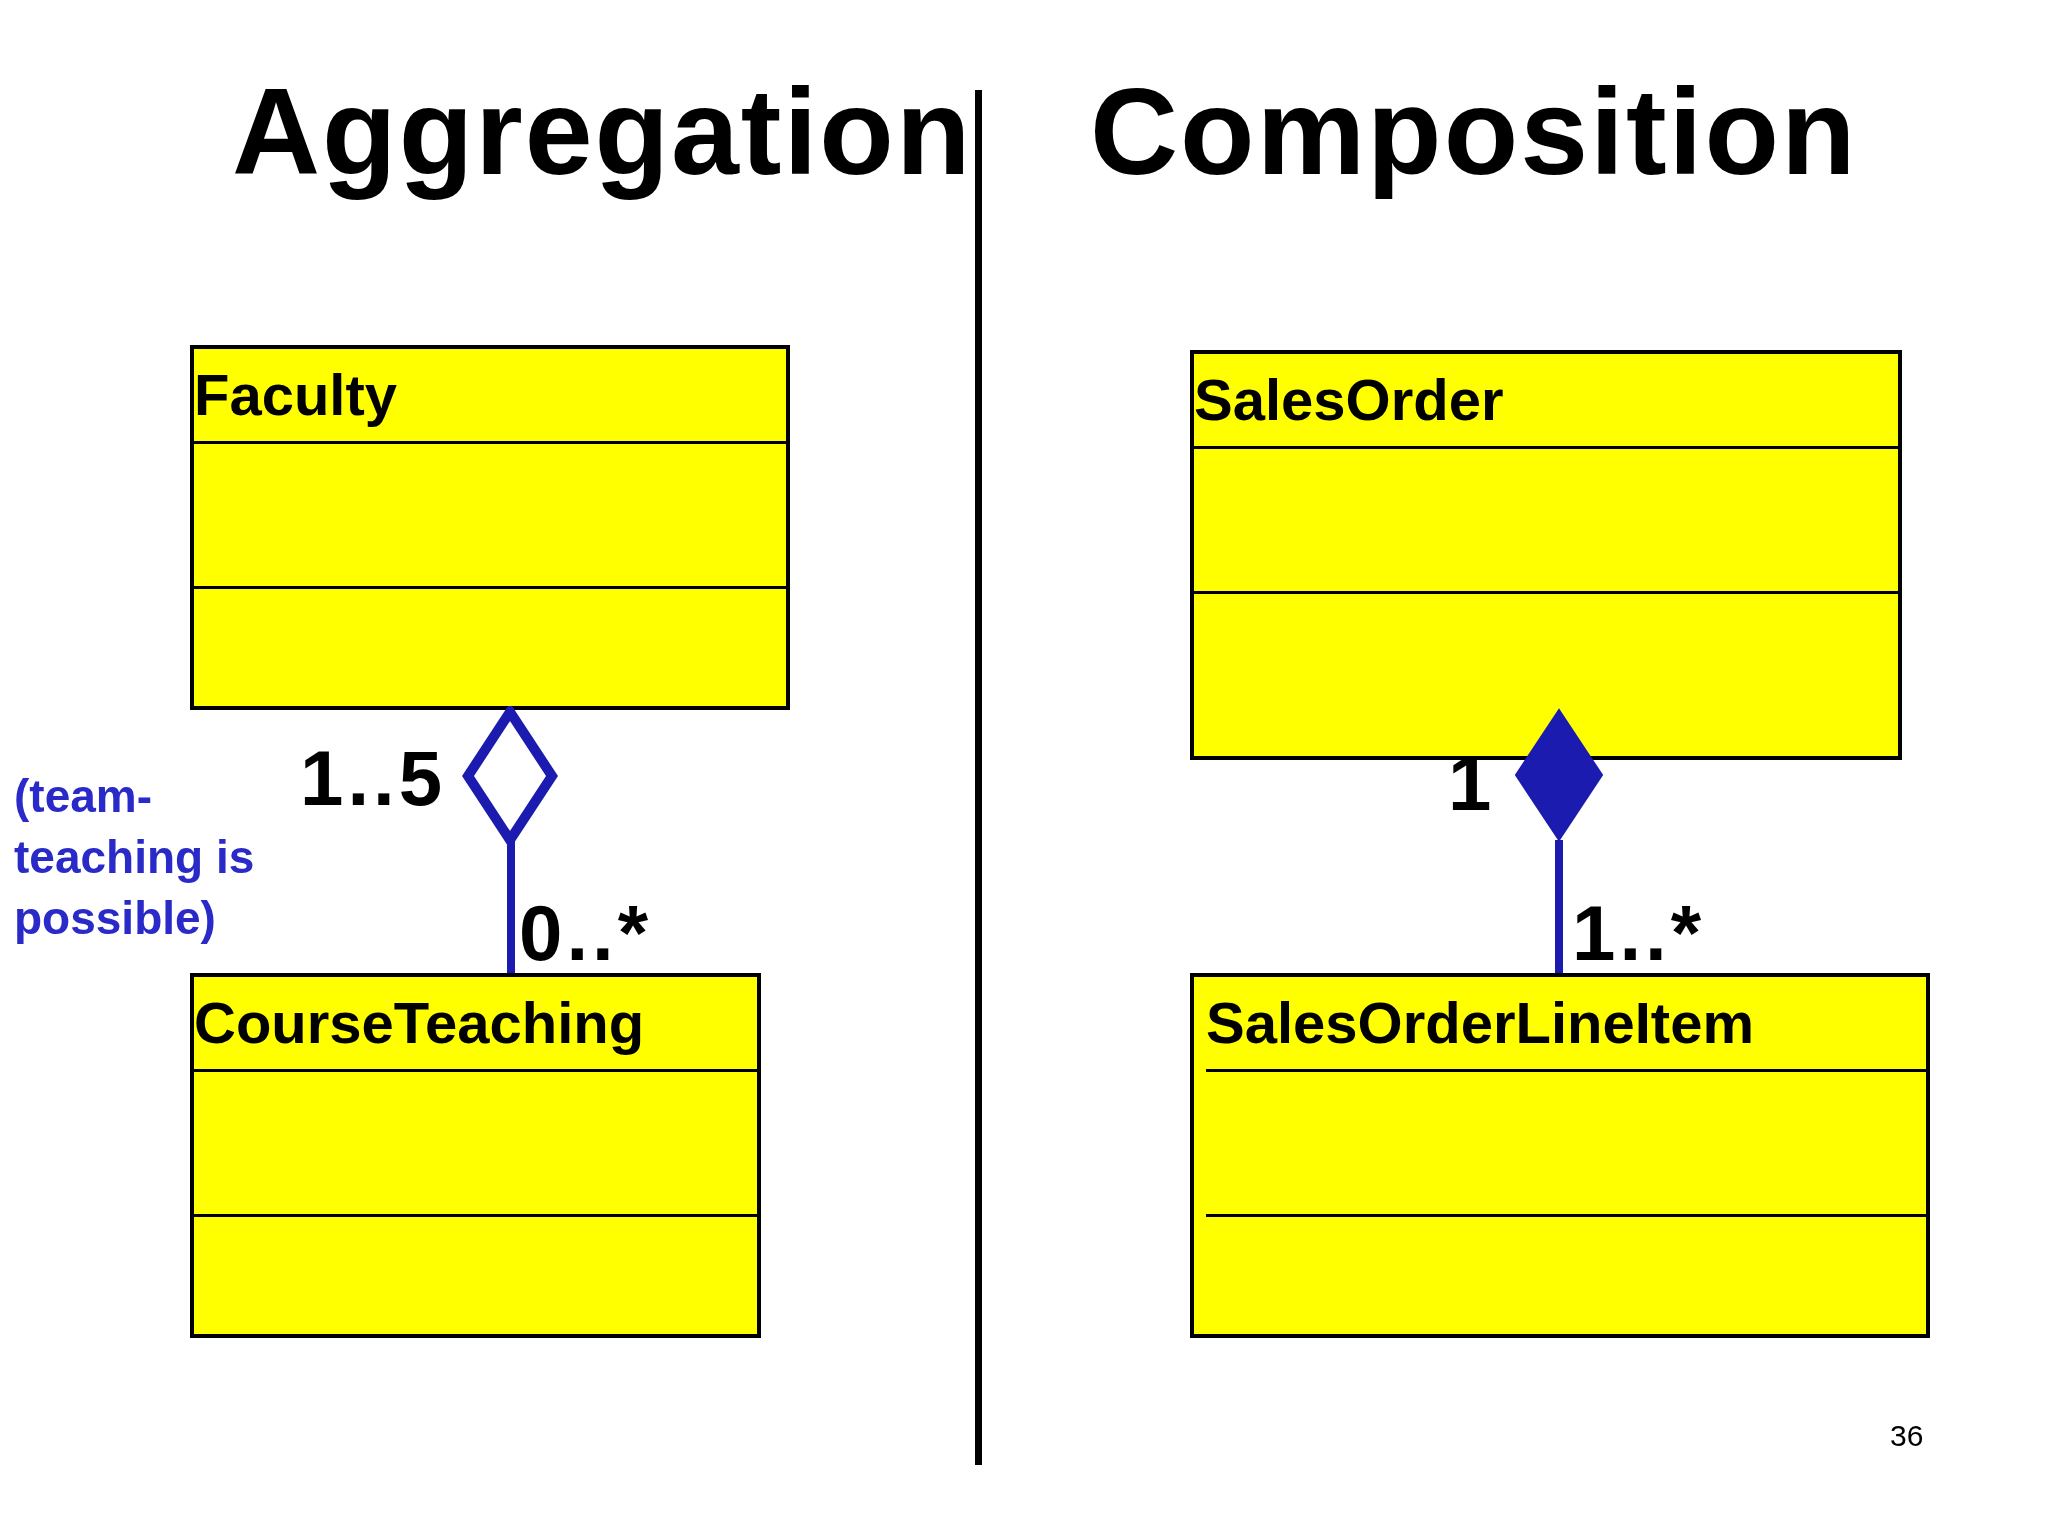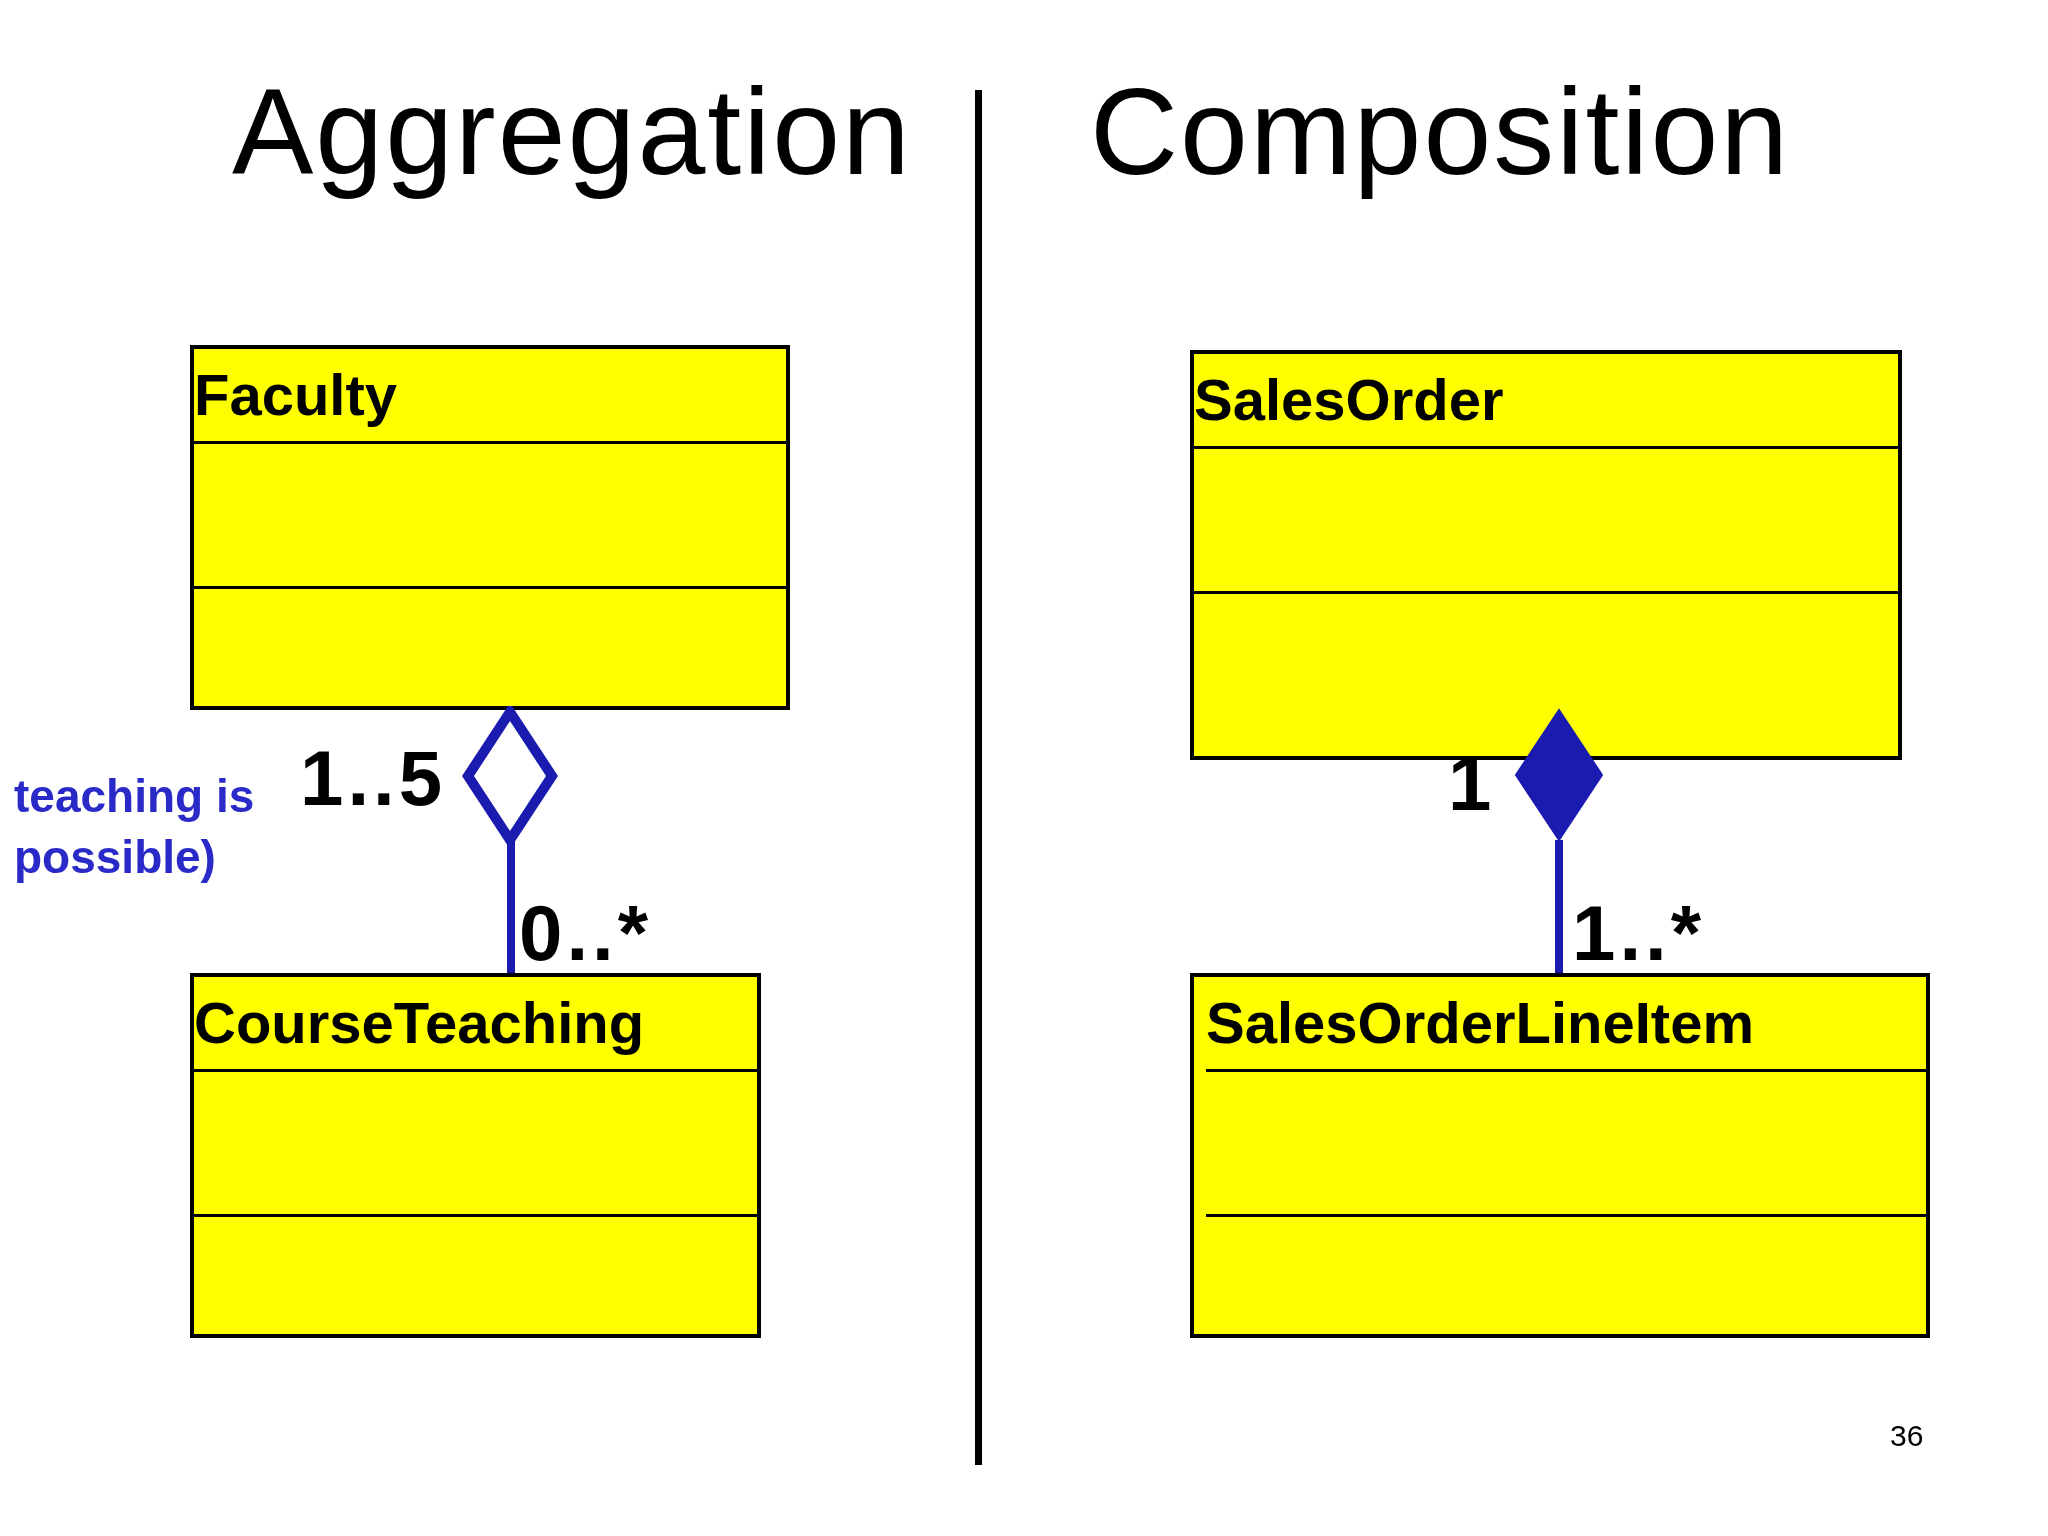--- a/index.html
+++ b/index.html
@@ -6,21 +6,21 @@
   .slide{
     position:relative;
     width:2048px;height:1536px;
     background:#ffffff;
     overflow:hidden;
     font-family:"Liberation Sans","DejaVu Sans",sans-serif;
   }
   .col-title{
     position:absolute;
     font-size:122px;
-    font-weight:normal;
+    font-weight:bold;
     color:#000;
     letter-spacing:2px;
     white-space:nowrap;
   }
   .title-left{left:232px;top:62px;}
   .title-right{left:1090px;top:62px;}
   .divider{
     position:absolute;
     left:975px;top:90px;
     width:7px;height:1375px;
@@ -112,20 +112,21 @@
   <svg class="diamond" style="left:462px;top:706px;" width="96" height="140" viewBox="0 0 96 140">
     <polygon points="48,6 90,70 48,134 6,70" fill="#ffffff" stroke="#1b1bb0" stroke-width="10"></polygon>
   </svg>
 
   <div class="connector conn-left"></div>
 
   <div class="mult m-whole-left">1..5</div>
   <div class="mult m-part-left">0..*</div>
 
   <div class="note">
+    <div>(team-</div>
     <div>teaching is</div>
     <div>possible)</div>
   </div>
 
   <div class="uml-class c-courseteaching">
     <div class="compartment name">CourseTeaching</div>
     <div class="compartment attrs"></div>
     <div class="compartment ops"></div>
   </div>
 

